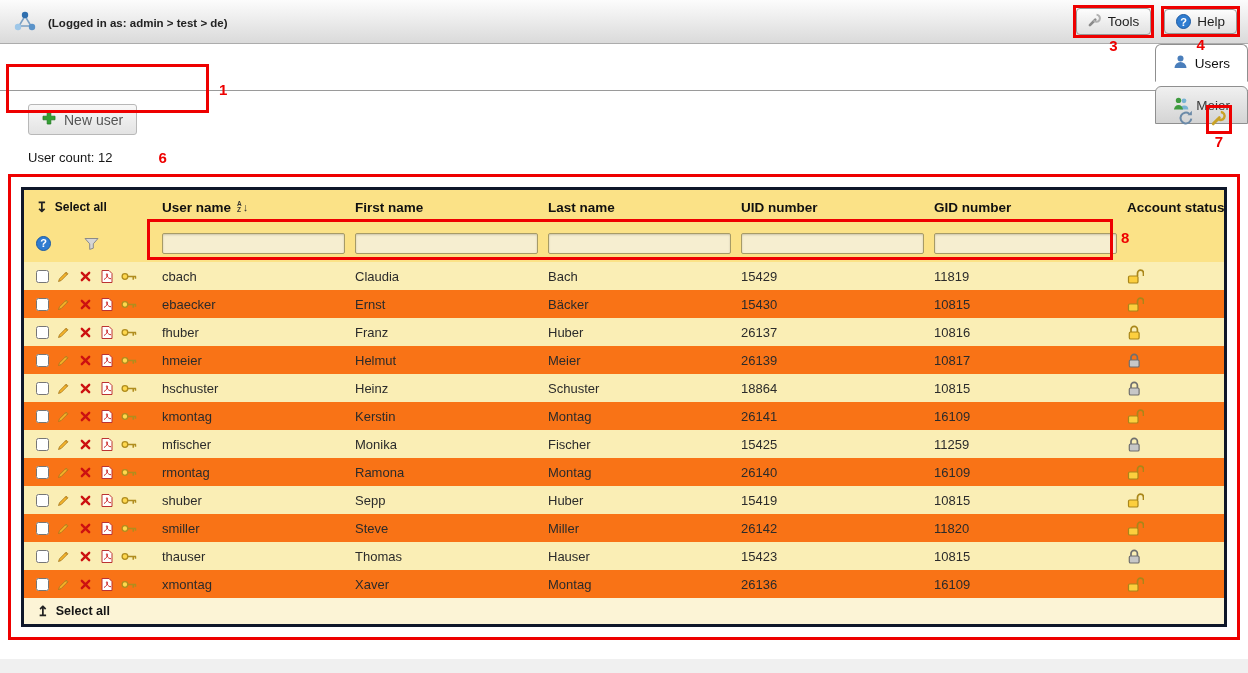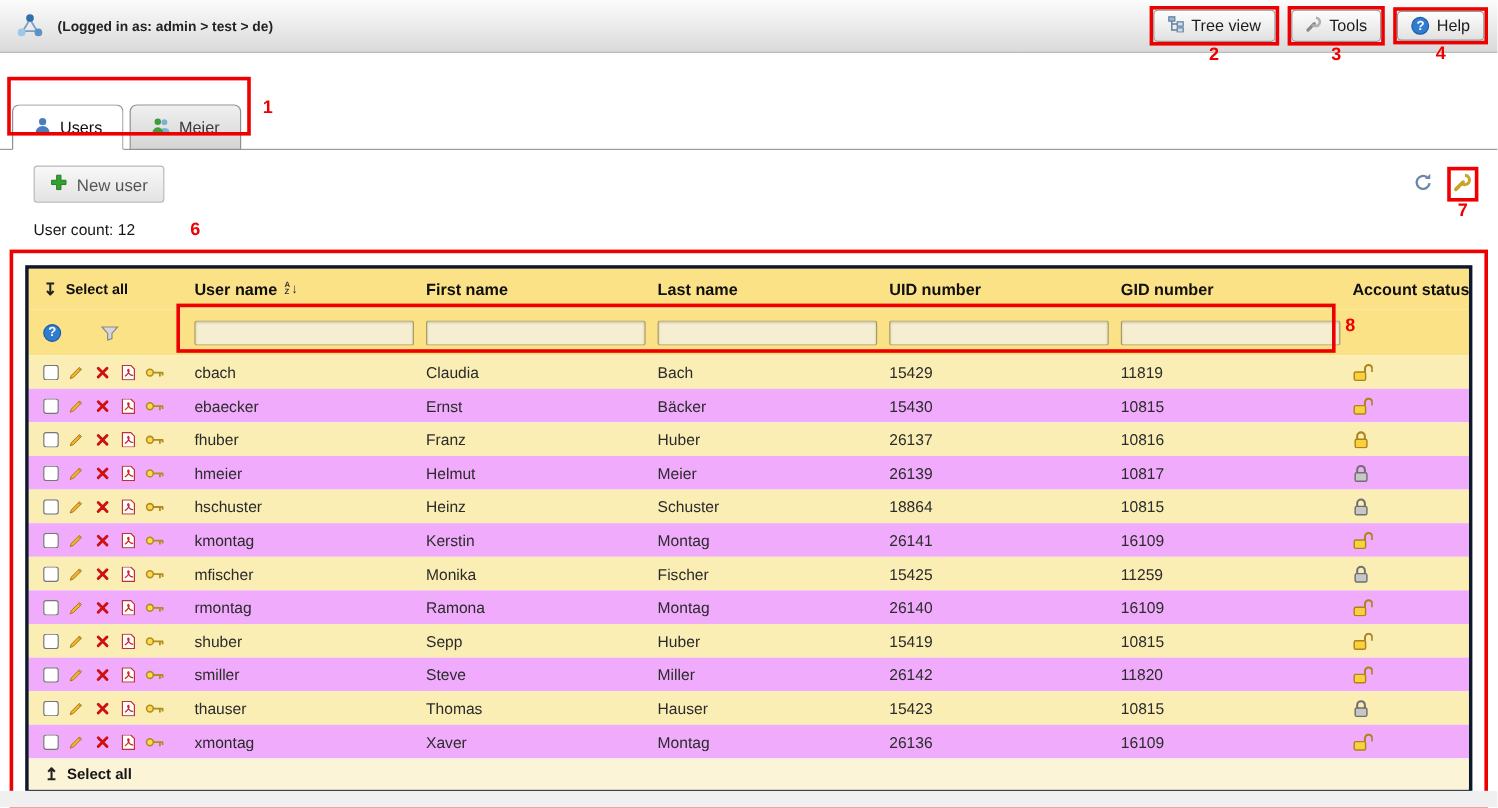--- a/index.html
+++ b/index.html
@@ -20,22 +20,22 @@
   
   .annwrap { position: relative; border: 3px solid #ee0000; display: flex; }
   .annwrap.heavy { border-width: 4px; }
   .ann-num { position: absolute; top: calc(100% + 2px); left: 50%; transform: translateX(-50%);
              color: #ee0000; font-weight: bold; font-size: 15px; z-index: 30; }
   .annbox-abs { position: absolute; border: 3px solid #ee0000; z-index: 15; pointer-events: none; }
   .ann-num-abs { position: absolute; color: #ee0000; font-weight: bold; font-size: 15px; z-index: 30; }
   .ann-inline-num { color: #ee0000; font-weight: bold; font-size: 15px; margin-left: 46px; }
 
   
-  .tabbar { display: flex; align-items: flex-end; gap: 5px; padding-left: 10px; height: 81px;
-            border-bottom: 1px solid #9a9a9a; background: #fff; }
+  .tabbar { display: flex; align-items: flex-end; gap: 5px; padding-left: 10px; height: 47px;
+            border-bottom: 1px solid #9a9a9a; background: #fff; flex-direction: column; }
   .tab { display: flex; align-items: center; gap: 7px; padding: 9px 17px; border: 1px solid #8f8f8f;
          border-radius: 6px 6px 0 0; background: linear-gradient(#f0f0f0, #d4d4d4); font-size: 13.5px;
          color: #3a3a3a; margin-bottom: -1px; cursor: pointer; }
   .tab.active { background: #fff; border-bottom-color: #fff; color: #101010; }
 
   
   .toolbar { display: flex; align-items: center; padding: 13px 16px 9px 28px; position: relative; }
   .tbtn { display: flex; align-items: center; gap: 8px; padding: 6px 13px; border: 1px solid #b8b8b8;
           border-radius: 3px; background: linear-gradient(#f8f8f8, #e3e3e3); font-size: 14px; color: #555;
           cursor: pointer; font-family: inherit; white-space: nowrap; }
@@ -48,21 +48,21 @@
   .count-row { display: flex; align-items: center; padding-left: 28px; height: 26px; font-size: 13px; color: #161616; }
 
   
   .table-annbox { margin: 4px 8px 0; border: 3px solid #ee0000; padding: 10px; position: relative; background: #fff; }
   .lam-table { border: 3px solid #0f172a; }
   .trow { display: grid; grid-template-columns: 130px 193px 193px 193px 193px 193px 1fr; align-items: center; }
   .thead { background: #fbe287; height: 34px; font-weight: bold; font-size: 13.5px; color: #101010; }
   .tfilter { background: #fbe287; height: 38px; }
   .drow { height: 28px; font-size: 13px; color: #2b2b2b; cursor: pointer; }
   .row-dark { background: #faeeb5; }
-  .row-light { background: #f0abfc; }
+  .row-light { background: #f97316; }
   .cell { padding-left: 8px; overflow: hidden; white-space: nowrap; display: flex; align-items: center; }
   .c-actions { display: flex; align-items: center; gap: 6px; padding-left: 12px; }
   .th-select { gap: 7px; font-size: 12px; }
   .ricon { display: inline-flex; width: 16px; justify-content: center; align-items: center; cursor: pointer; }
   .sicon { display: inline-flex; }
   .cb { width: 13px; height: 13px; cursor: pointer; }
   .filter-input { width: 183px; height: 21px; background: #f6eed0; border: 1px solid #a79b66; border-radius: 2px;
                   box-shadow: inset 0 1px 2px rgba(0,0,0,0.18); padding: 0 5px; font-size: 12px; font-family: inherit; }
   .help-badge { width: 15px; height: 15px; border-radius: 50%; background: #2f7cd0; color: #fff; font-size: 11px;
                 font-weight: bold; display: inline-flex; align-items: center; justify-content: center; cursor: pointer;
@@ -95,34 +95,20 @@
         <line x1="7" y1="17" x2="19" y2="17" stroke="#7aa0c4" stroke-width="1.5"></line>
         <line x1="13" y1="7" x2="19" y2="17" stroke="#7aa0c4" stroke-width="1.5"></line>
         <circle cx="13" cy="6" r="3.2" fill="#2f6fae"></circle>
         <circle cx="6" cy="18" r="3.2" fill="#9ec7e8"></circle>
         <circle cx="20" cy="18" r="3.2" fill="#5b93c9"></circle>
       </svg>
     </span>
     <span class="login-info">(Logged in as: admin &gt; test &gt; de)</span>
 
     <div class="topbar-right">
-      <span class="annwrap">
-        <button class="hbtn">
-          <span>
-            <svg width="14" height="14" viewBox="0 0 14 14">
-              <path d="M3.5 4.5 V12 H8 M3.5 7 H8" fill="none" stroke="#5f7fa0" stroke-width="1.2"></path>
-              <rect x="1" y="1" width="5" height="3.6" fill="#9db8d2" stroke="#5f7fa0"></rect>
-              <rect x="8" y="5.2" width="5" height="3.6" fill="#cfdded" stroke="#5f7fa0"></rect>
-              <rect x="8" y="10.2" width="5" height="3.6" fill="#cfdded" stroke="#5f7fa0"></rect>
-            </svg>
-          </span>
-          <span>Tree view</span>
-        </button>
-        <span class="ann-num">2</span>
-      </span>
 
       <span class="annwrap">
         <button class="hbtn">
           <span>
             <svg width="14" height="14" viewBox="0 0 16 16">
               <path d="M2.2 13.8 L8.3 7.7" stroke="#8a8a8a" stroke-width="3" stroke-linecap="round"></path>
               <path d="M9.8 2 a4 4 0 1 1 -3.4 6.4" fill="none" stroke="#b0b0b0" stroke-width="2.4"></path>
             </svg>
           </span>
           <span>Tools</span>

